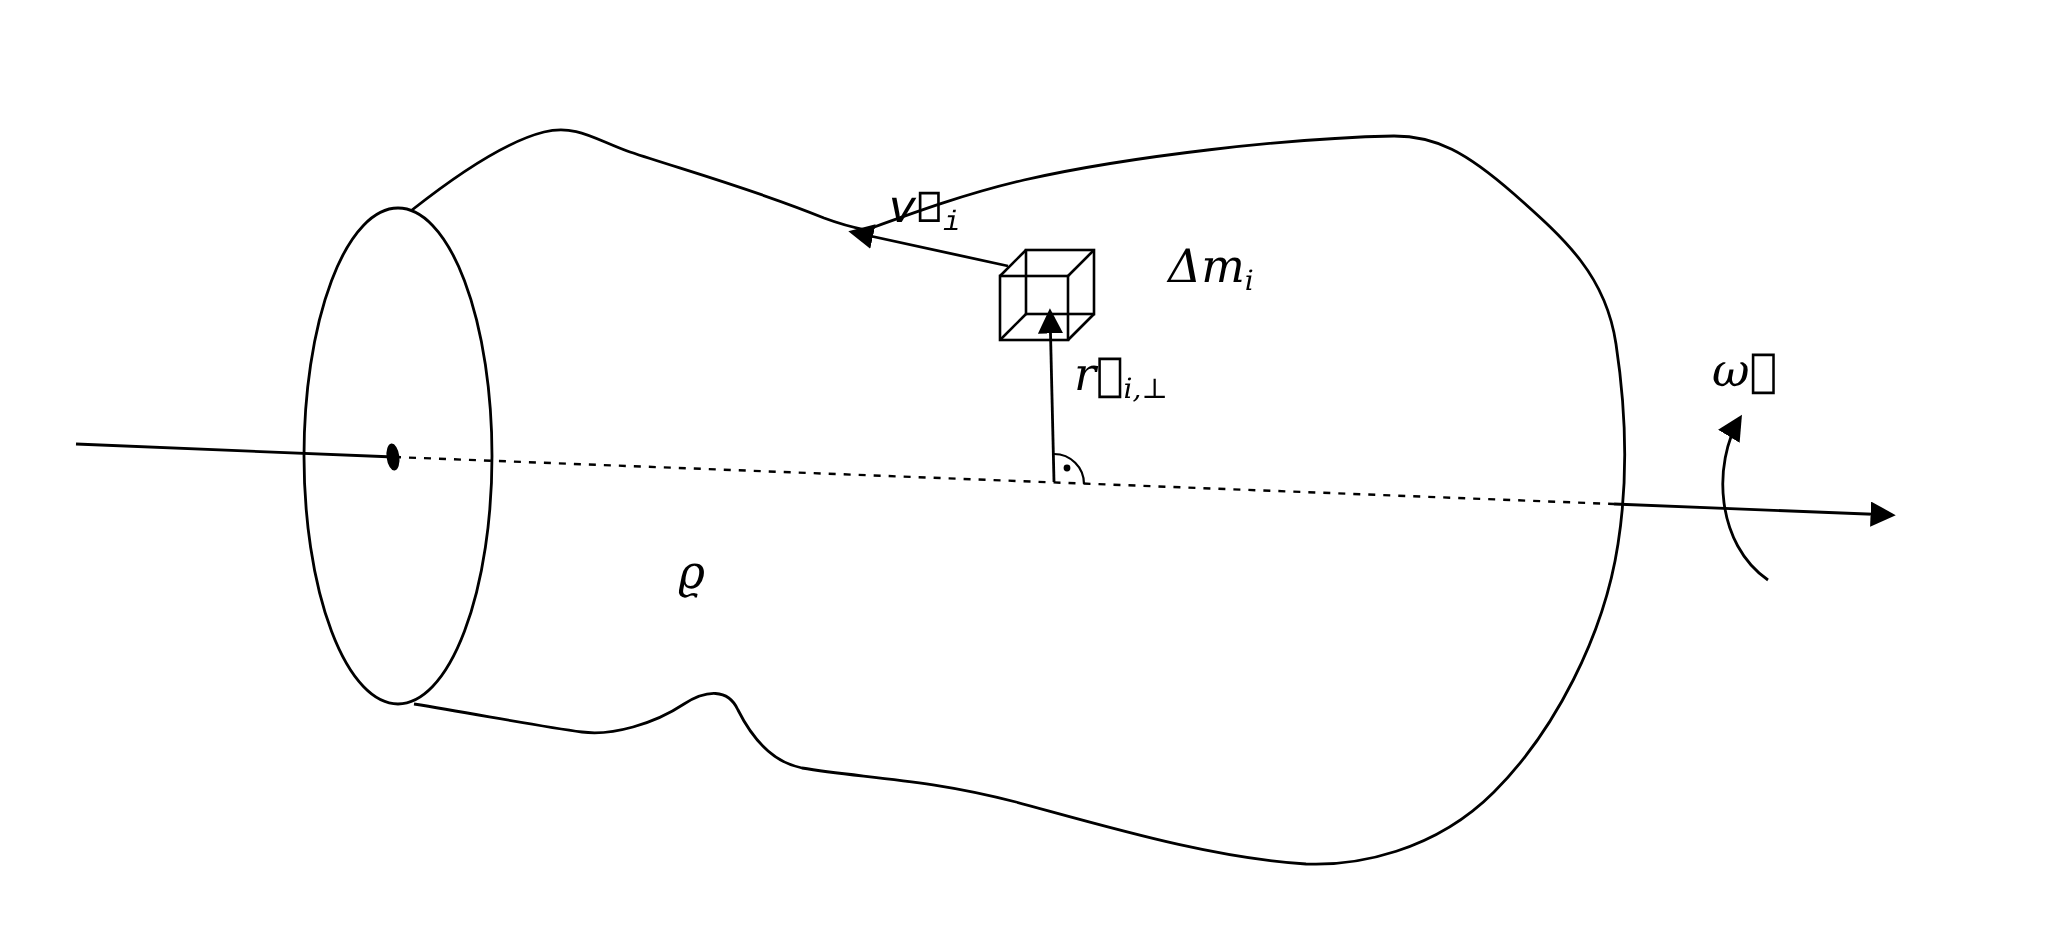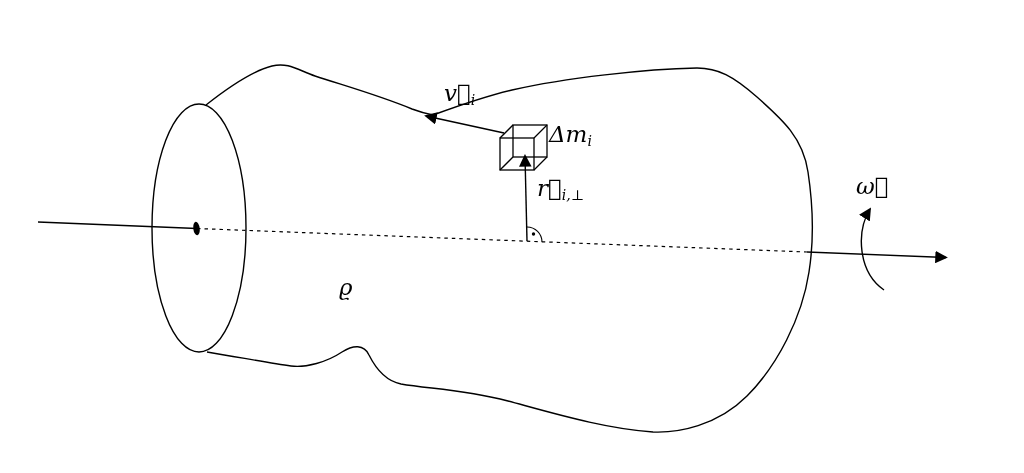--- a/index.html
+++ b/index.html
@@ -90,25 +90,25 @@
     <line x1="504" y1="133" x2="426" y2="116" stroke="#000000" stroke-width="1.4" marker-end="url(#arrow)"></line>
 
     <line x1="527" y1="241" x2="525" y2="156" stroke="#000000" stroke-width="1.4" marker-end="url(#arrow)"></line>
 
     <path d="M 542,242 A 15,15 0 0 0 527,227" fill="none" stroke="#000000" stroke-width="1.1"></path>
     <circle cx="533.5" cy="234" r="1.7" fill="#000000"></circle>
 
     <path d="M 884,290 C 858,272 856,232 870,209" fill="none" stroke="#000000" stroke-width="1.4" marker-end="url(#arrow)"></path>
   </svg>
 
-  <div class="math-label" style="left:444px; top:82px;">
+  <div class="math-label" style="left:444px; top:94px;font-family:Liberation Mono, monospace;">
     <span>v⃗</span><sub>i</sub>
   </div>
 
-  <div class="math-label" style="left:549px; top:123px;">
+  <div class="math-label" style="left:549px; top:123px;padding-left:35px;">
     <span>Δm</span><sub>i</sub>
   </div>
 
   <div class="math-label" style="left:537px; top:177px;">
     <span>r⃗</span><sub>i,⊥</sub>
   </div>
 
   <div class="math-label" style="left:856px; top:175px;">
     <span>ω⃗</span>
   </div>

